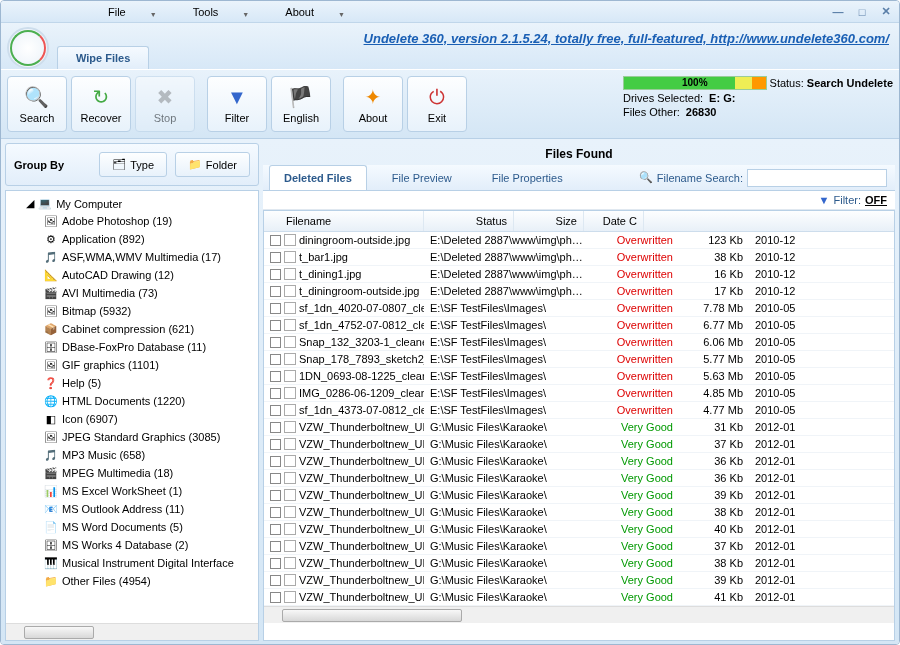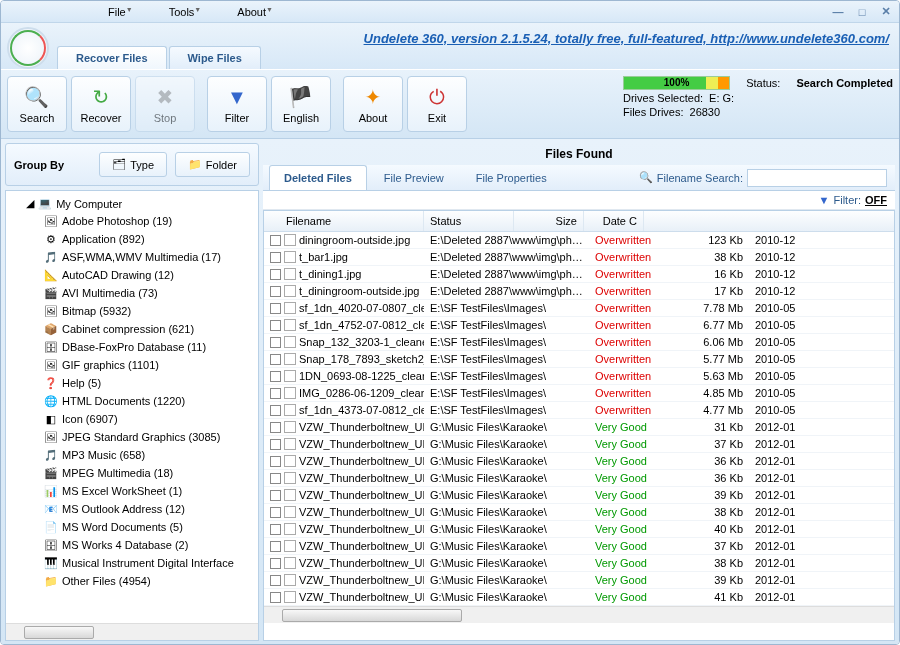--- a/index.html
+++ b/index.html
@@ -1,64 +1,64 @@
 <!DOCTYPE html>
 <html><head>
 <meta charset="utf-8">
 <style>
 *{box-sizing:border-box;margin:0;padding:0;font-family:Tahoma,Arial,sans-serif;font-size:11px}
 body{background:#fff;width:900px;height:645px;overflow:hidden;border:1px solid #9db7d1;border-radius:4px}
 .titlebar{height:22px;background:linear-gradient(#eaf3fb,#d7e8f7);display:flex;align-items:center;padding:0 4px;border-bottom:1px solid #c0d6ea}
 .menu{display:flex;gap:0;margin-left:85px}
-.menu-item{padding:2px 18px;cursor:pointer;display:flex;align-items:flex-start;gap:0}
+.menu-item{padding:2px 18px;cursor:pointer;display:flex;align-items:flex-end;gap:24px}
 .dd{font-size:7px;color:#666}
 .winbtns{margin-left:auto;display:flex;gap:6px}
 .winbtn{width:18px;height:14px;display:flex;align-items:center;justify-content:center;color:#5a7fa8;font-weight:bold;cursor:pointer}
 .header-row{display:flex;align-items:flex-start;padding:4px 6px 0;background:linear-gradient(#eaf3fb,#d7e8f7)}
 .logo{width:42px;height:42px;border-radius:50%;background:radial-gradient(circle,#fff,#e8f0f8);border:2px solid #cdddec;display:flex;align-items:center;justify-content:center;position:relative;margin-right:8px}
 .logo::before{content:"";position:absolute;width:32px;height:32px;border:2px solid #4caf50;border-right-color:#e55;border-radius:50%}
 .tabs{display:flex;gap:2px;align-self:flex-end}
 .tab{padding:5px 18px;background:linear-gradient(#f5faff,#e2eefa);border:1px solid #b8d0e6;border-bottom:none;border-radius:3px 3px 0 0;cursor:pointer;color:#2c5a8c;font-weight:bold}
 .tab.active{background:linear-gradient(#fff,#f0f7fd)}
 .promo{margin-left:auto;color:#1a5fb4;font-style:italic;font-weight:bold;text-decoration:underline;padding:4px;font-size:13px}
 .toolbar{display:flex;gap:4px;padding:6px;background:linear-gradient(#e8f2fb,#d4e6f5);border-top:1px solid #fff;border-bottom:1px solid #b8d0e6}
 .tbtn{width:60px;height:56px;background:linear-gradient(#fdfeff,#e8f2fb);border:1px solid #b8d0e6;border-radius:4px;display:flex;flex-direction:column;align-items:center;justify-content:center;gap:2px;cursor:pointer}
 .tbtn.disabled{opacity:.5}
 .ticon{width:26px;height:26px;display:flex;align-items:center;justify-content:center;font-size:20px}
 .tsep{width:4px}
 .status-box{margin-left:auto;display:flex;flex-direction:column;gap:2px;font-size:11px;min-width:270px}
-.prog-wrap{display:flex;align-items:center;gap:16px}
+.prog-wrap{display:flex;align-items:center;gap:3px}
 .progbar{flex:1;height:14px;border:1px solid #9c9;background:linear-gradient(90deg,#4c4 0%,#4c4 78%,#ee5 78%,#ee5 90%,#f90 90%);position:relative}
 .progtxt{position:absolute;left:50%;top:0;transform:translateX(-50%);font-weight:bold;font-size:10px}
 .sline{display:flex;gap:6px}
-.sline b{font-weight:normal}
+.sline b{font-weight:bold}
 .main{display:flex;height:506px;background:linear-gradient(#e8f2fb,#d4e6f5);padding:4px;gap:4px}
 .left{width:254px;display:flex;flex-direction:column}
 .groupby{display:flex;align-items:center;gap:8px;padding:8px;background:linear-gradient(#f5faff,#e2eefa);border:1px solid #b8d0e6;border-radius:3px;margin-bottom:4px}
 .gbtn{padding:5px 12px;background:linear-gradient(#fdfeff,#e8f2fb);border:1px solid #b8d0e6;border-radius:3px;cursor:pointer;display:flex;align-items:center;gap:4px}
 .tree{flex:1;background:#fff;border:1px solid #b8d0e6;overflow:auto;padding:4px;position:relative}
 .tree-item{padding:2px 2px 2px 34px;white-space:nowrap;cursor:pointer;display:flex;align-items:center;gap:4px}
 .tree-root{padding-left:16px;font-weight:normal}
 .ticon2{width:14px;height:14px;display:inline-flex;align-items:center;justify-content:center;font-size:11px}
 .right{flex:1;display:flex;flex-direction:column}
 .ff-title{text-align:center;font-weight:bold;padding:4px;font-size:12px}
-.subtabs{display:flex;gap:2px;padding:0 6px;align-items:center;border-bottom:1px solid #b8d0e6;background:linear-gradient(#f5faff,#e2eefa)}
+.subtabs{display:flex;gap:10px;padding:0 6px;align-items:center;border-bottom:1px solid #b8d0e6;background:linear-gradient(#f5faff,#e2eefa)}
 .stab{padding:6px 14px;cursor:pointer;color:#2c5a8c;border:1px solid transparent;border-bottom:none;border-radius:3px 3px 0 0}
 .stab.active{background:#fff;border-color:#b8d0e6;font-weight:bold}
 .search-area{margin-left:auto;display:flex;align-items:center;gap:4px;padding:2px}
 .search-inp{width:140px;height:18px;border:1px solid #b8d0e6;padding:0 4px}
 .filter-row{display:flex;justify-content:flex-end;padding:3px 8px;background:#fff;border-bottom:1px solid #e0e8f0;gap:4px;align-items:center}
 .grid{flex:1;background:#fff;border:1px solid #b8d0e6;overflow:auto;position:relative}
 .ghead{display:flex;background:linear-gradient(#fdfeff,#e8f0f8);border-bottom:1px solid #cdddec;position:sticky;top:0}
 .gcol{padding:4px 6px;border-right:1px solid #dde8f2;text-align:right}
 .grow{display:flex;border-bottom:1px solid #f0f4f8;align-items:center}
 .gcell{padding:2px 6px;white-space:nowrap;overflow:hidden;text-overflow:ellipsis}
 .c1{width:160px;display:flex;align-items:center;gap:3px}
 .c2{width:165px}
-.c3{width:90px;text-align:left}
+.c3{width:90px;text-align:right}
 .c4{width:70px;text-align:right}
 .c5{width:60px}
 .ov{color:#d00}
 .vg{color:#090}
 .cb{width:11px;height:11px;border:1px solid #888;background:#fff;flex-shrink:0}
 .fi{width:12px;height:12px;background:#fff;border:1px solid #aaa;flex-shrink:0}
 .hscroll{height:17px;background:#f0f0f0;border-top:1px solid #ddd;display:flex;align-items:center}
 .hthumb{width:70px;height:13px;background:linear-gradient(#f8f8f8,#d8d8d8);border:1px solid #aaa;border-radius:2px;margin-left:18px}
 </style>
 </head>
@@ -82,21 +82,20 @@
   <div class="winbtns">
     <div class="winbtn">—</div>
     <div class="winbtn">□</div>
     <div class="winbtn">✕</div>
   </div>
 </div>
 
 <div class="header-row">
   <div class="logo"></div>
   <div class="tabs">
-    <div class="tab active">Recover Files</div>
     <div class="tab">Wipe Files</div>
   </div>
   <div class="promo">Undelete 360, version 2.1.5.24, totally free, full-featured, http://www.undelete360.com/</div>
 </div>
 
 <div class="toolbar">
   <div class="tbtn">
       <span class="ticon">🔍</span>
       <span>Search</span>
     </div>
@@ -125,28 +124,28 @@
   <div class="tbtn">
       <span class="ticon" style="color:#c33">⏻</span>
       <span>Exit</span>
     </div>
   <div class="status-box">
     <div class="prog-wrap">
       <div class="progbar">
           <span class="progtxt">100%</span>
         </div>
       <span>Status:</span>
-      <b>Search Completed</b>
+      <b>Search Undelete</b>
     </div>
     <div class="sline">
         <span>Drives Selected:</span>
         <b>E: G:</b>
       </div>
     <div class="sline">
-        <span>Files Drives:</span>
+        <span>Files Other:</span>
         <b>26830</b>
       </div>
   </div>
 </div>
 
 <div class="main">
   <div class="left">
     <div class="groupby">
       <b>Group By</b>
       <div style="flex:1"></div>
@@ -225,21 +224,21 @@
           <div class="tree-item">
             <span class="ticon2">🎬</span>
             <span>MPEG Multimedia (18)</span>
           </div>
           <div class="tree-item">
             <span class="ticon2">📊</span>
             <span>MS Excel WorkSheet (1)</span>
           </div>
           <div class="tree-item">
             <span class="ticon2">📧</span>
-            <span>MS Outlook Address (12)</span>
+            <span>MS Outlook Address (11)</span>
           </div>
           <div class="tree-item">
             <span class="ticon2">📄</span>
             <span>MS Word Documents (5)</span>
           </div>
           <div class="tree-item">
             <span class="ticon2">🗄</span>
             <span>MS Works 4 Database (2)</span>
           </div>
           <div class="tree-item">

